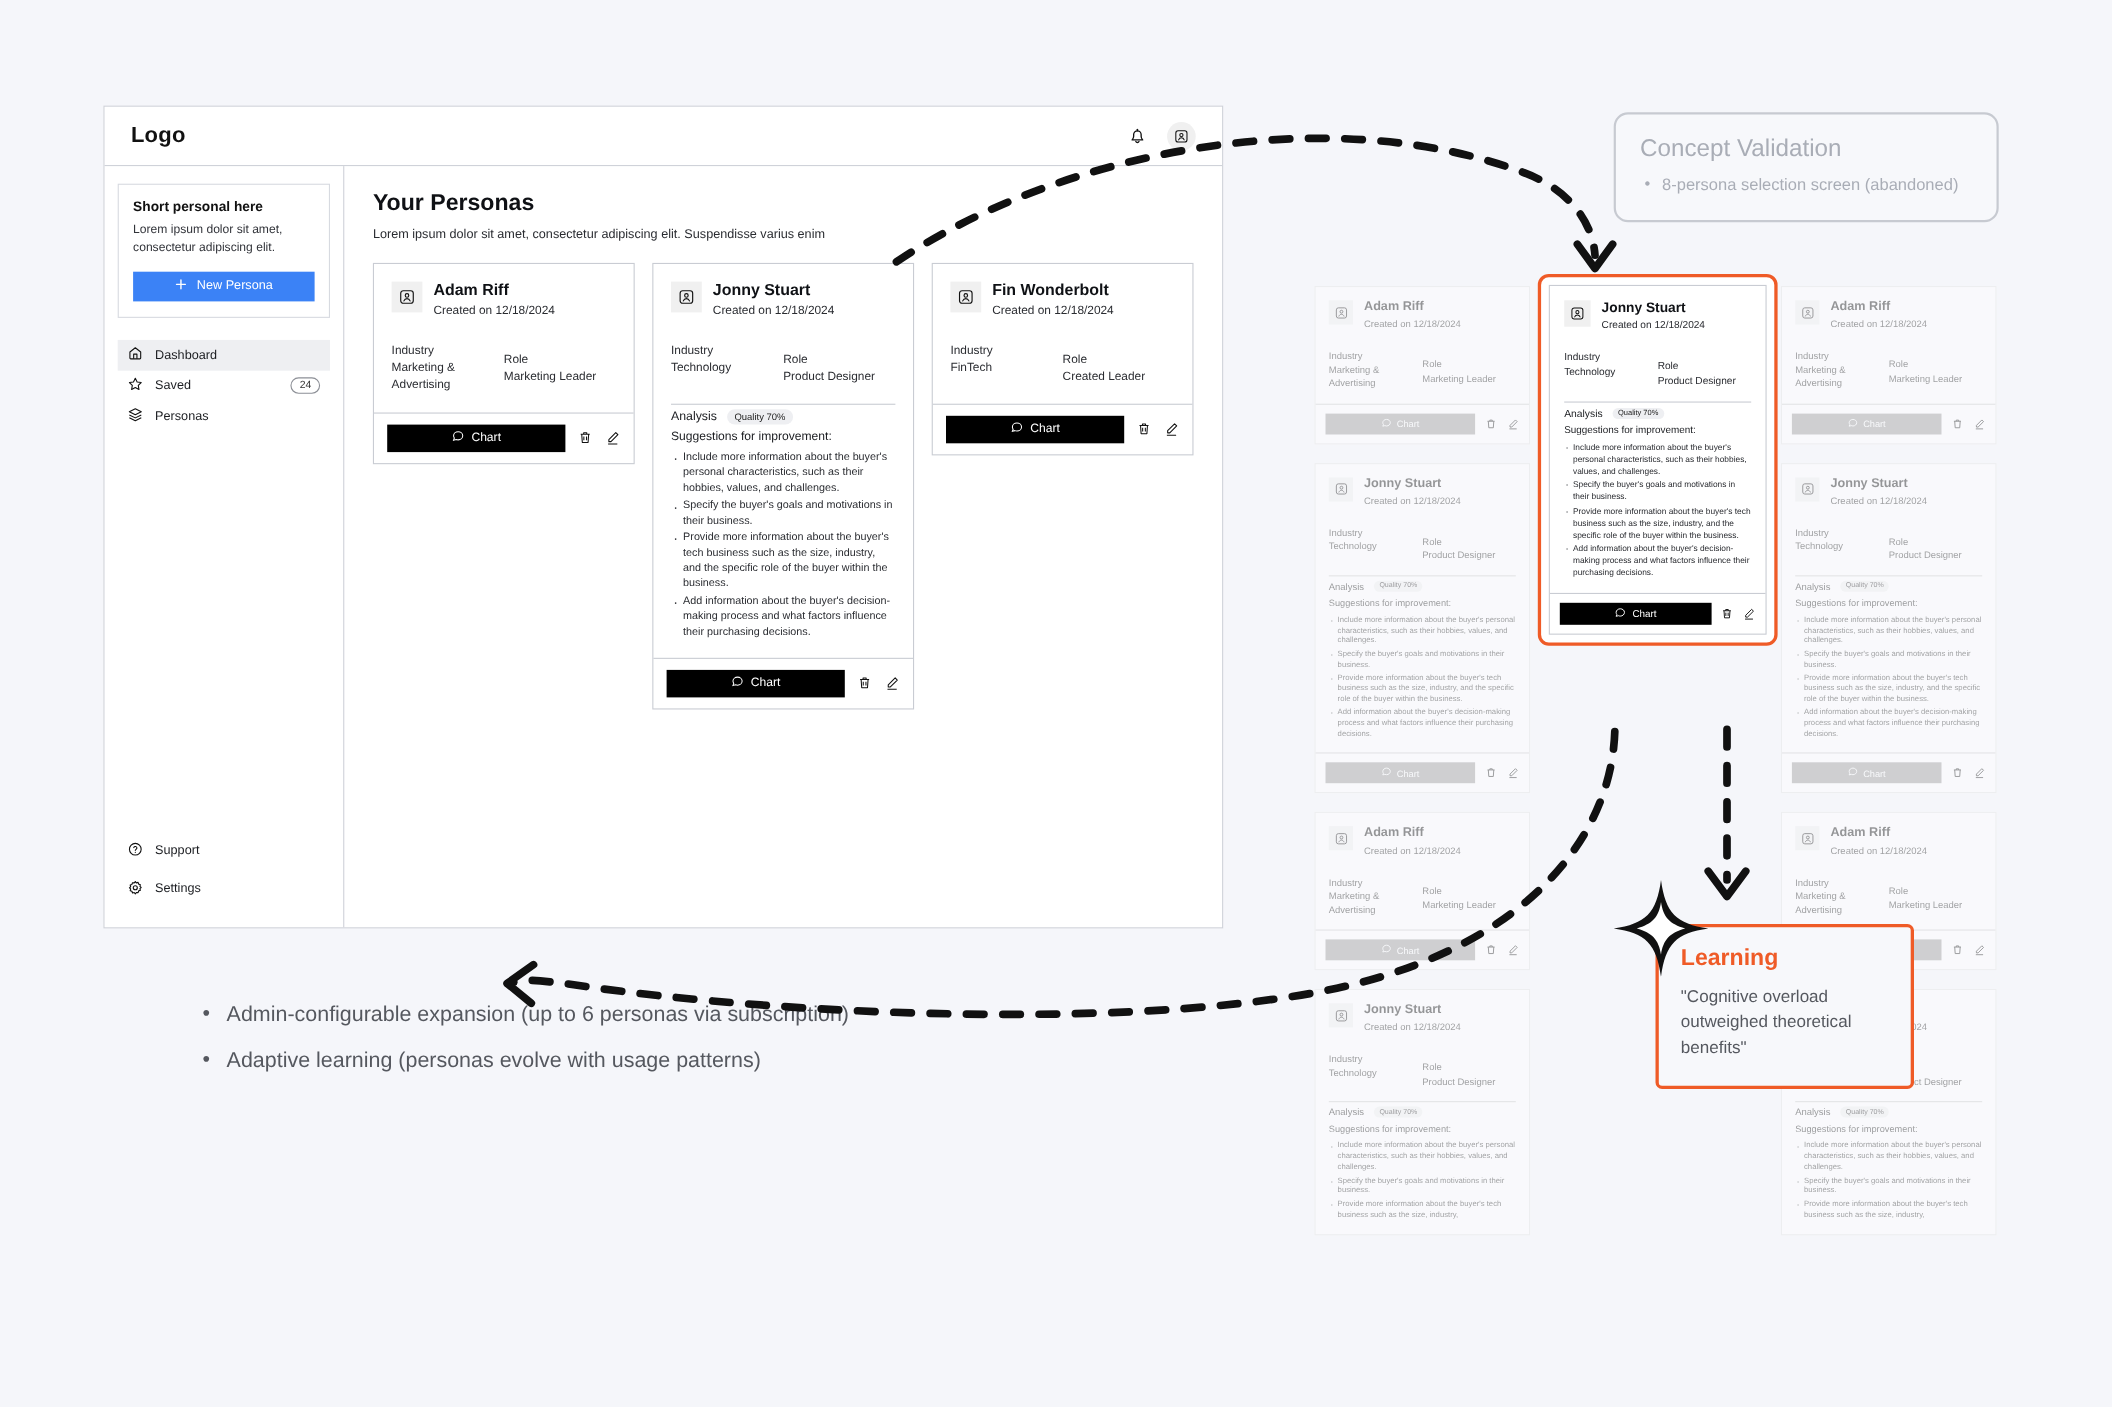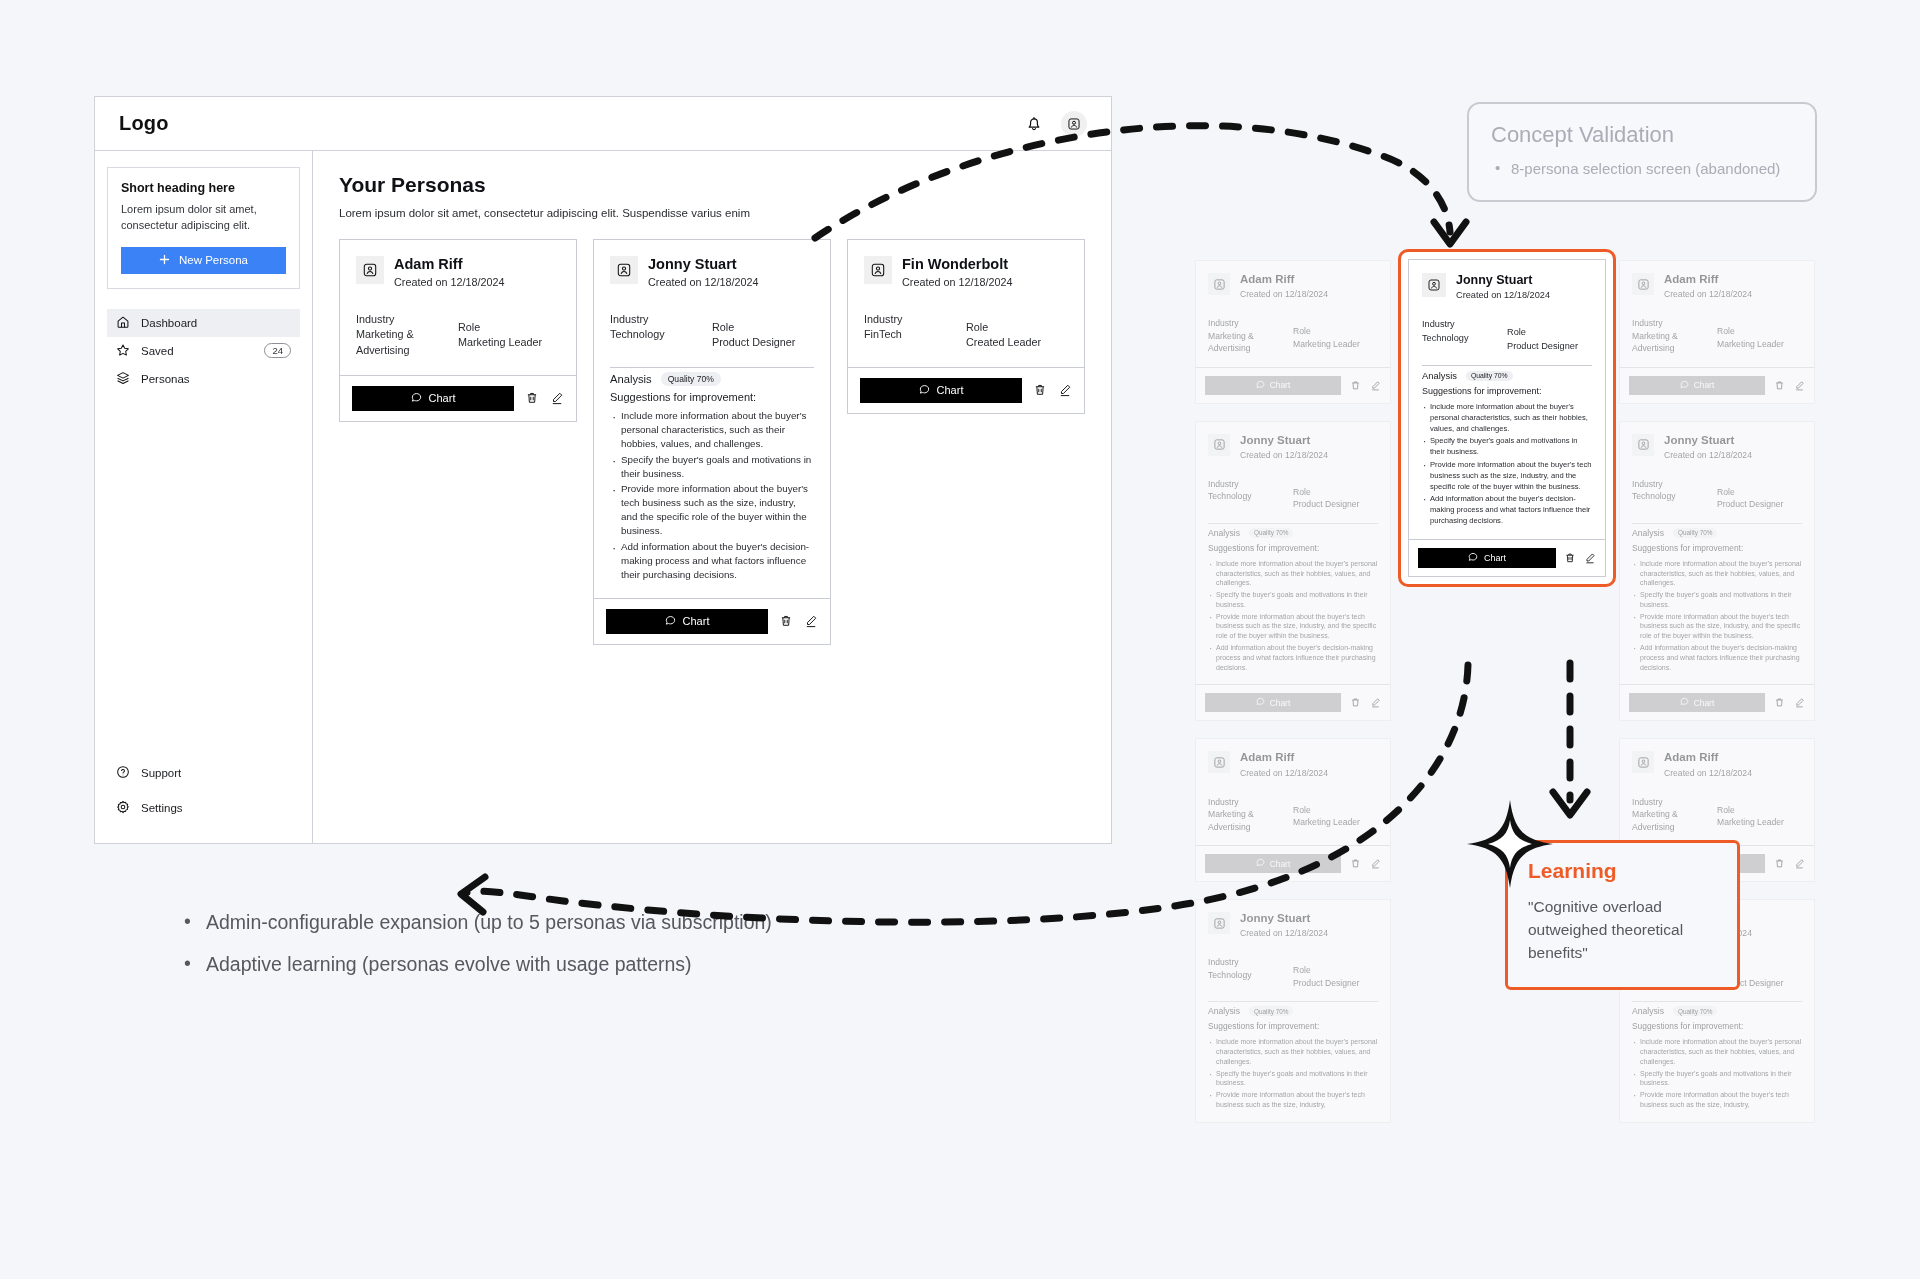--- a/index.html
+++ b/index.html
@@ -185,21 +185,21 @@
             <path d="M5.1 11.6c.5-1.4 1.6-2.1 2.9-2.1s2.4.7 2.9 2.1" stroke-linecap="round"></path>
           </svg>
         </div>
       </div>
     </div>
 
     <div class="app-body">
 
       <div class="sidebar">
         <div class="promo-box">
-          <div class="promo-title">Short heading here</div>
+          <div class="promo-title">Short personal here</div>
           <div class="promo-desc">Lorem ipsum dolor sit amet, consectetur adipiscing elit.</div>
           <div class="btn-black">
             <span>
               <svg width="11" height="11" viewBox="0 0 12 12" stroke="#fff" stroke-width="1.4" stroke-linecap="round">
                 <path d="M6 1.6v8.8M1.6 6h8.8"></path>
               </svg>
             </span>
             <span>New Persona</span>
           </div>
         </div>
@@ -917,21 +917,21 @@
     </ul>
   </div>
 
   <div class="learning-box">
     <div class="learning-title">Learning</div>
     <div class="learning-quote">"Cognitive overload outweighed theoretical benefits"</div>
   </div>
 
   <div class="final-block">
     <ul class="final-list">
-      <li>Admin-configurable expansion (up to 5 personas via subscription)</li>
+      <li>Admin-configurable expansion (up to 6 personas via subscription)</li>
       <li>Adaptive learning (personas evolve with usage patterns)</li>
     </ul>
   </div>
 
   <svg class="deco" viewBox="0 0 1920 1279">
 
     <path d="M815 238 C 960 140, 1200 90, 1380 155 C 1430 172, 1448 205, 1450 232" fill="none" stroke="#111" stroke-width="7" stroke-linecap="round" stroke-dasharray="16 17"></path>
     <path d="M1434 222 L1450 244 L1466 222" fill="none" stroke="#111" stroke-width="7" stroke-linecap="round" stroke-linejoin="round"></path>
 
     <path d="M1468 665 C 1465 760, 1390 855, 1230 895 C 1060 937, 720 925, 520 895 C 490 891, 475 890, 466 893" fill="none" stroke="#111" stroke-width="7" stroke-linecap="round" stroke-dasharray="16 17"></path>

